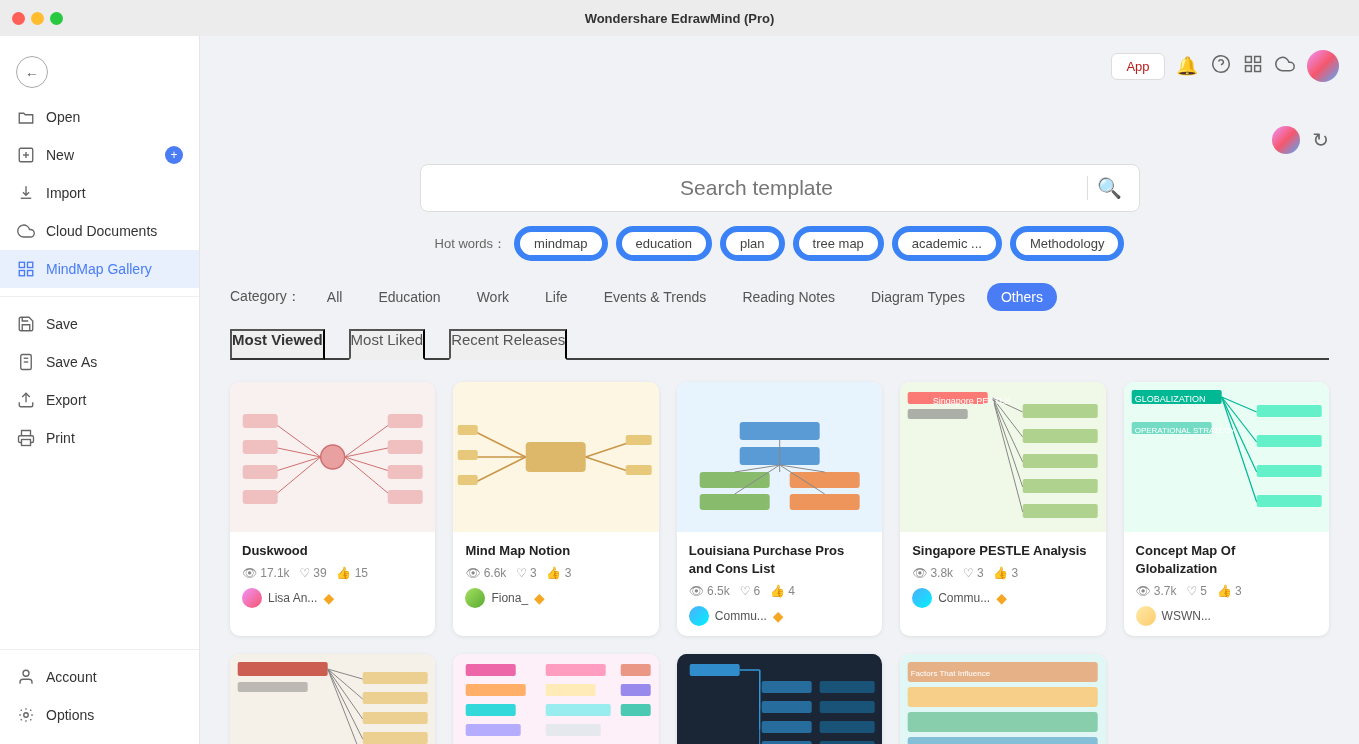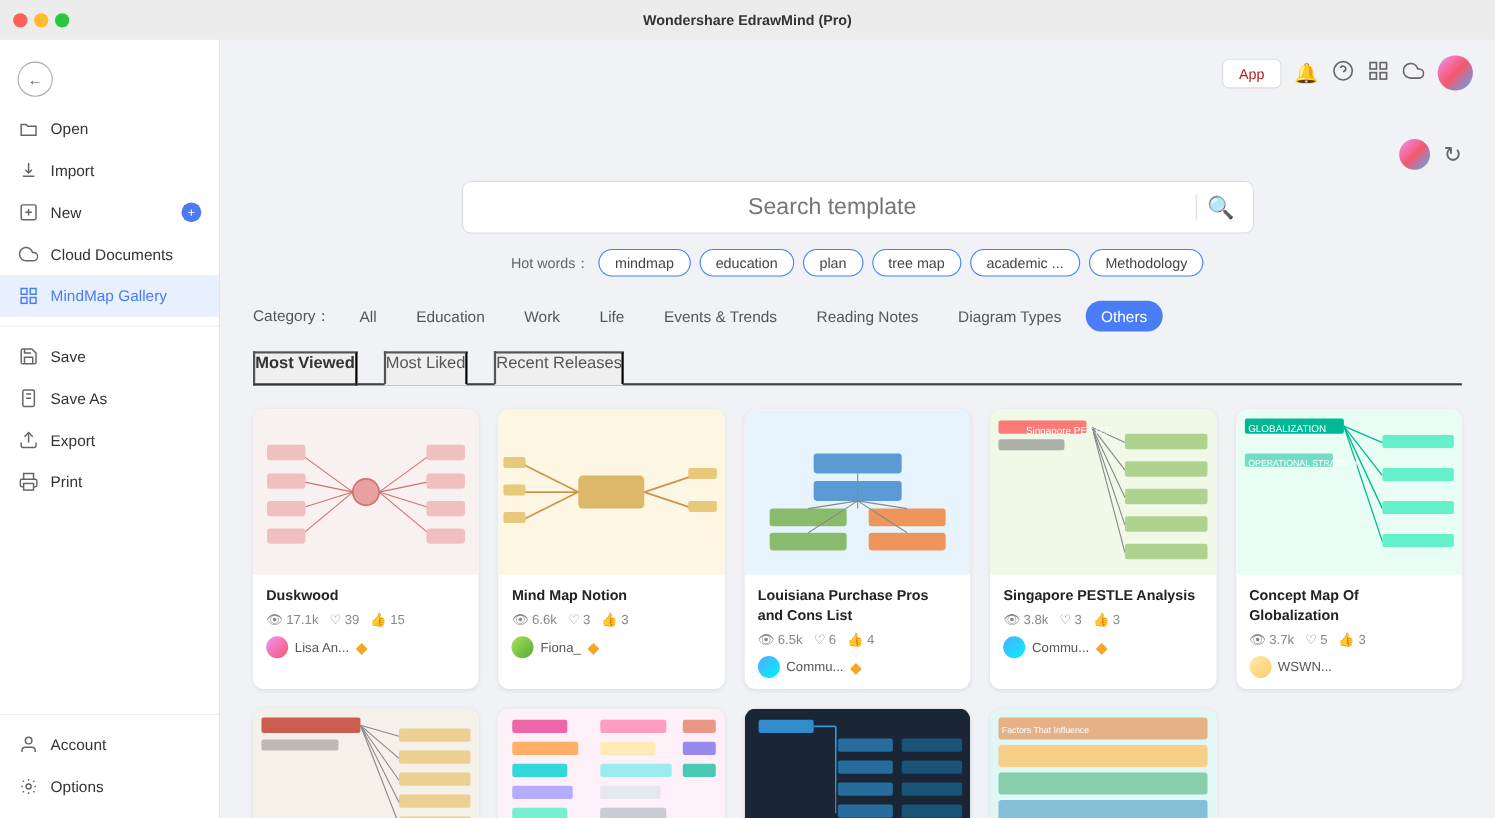--- a/index.html
+++ b/index.html
@@ -44,21 +44,21 @@
     
     .search-section { margin-top: 70px; }
     .search-bar { display: flex; align-items: center; background: #fff; border: 1px solid #ddd; border-radius: 8px; padding: 0 16px; height: 48px; width: 100%; max-width: 720px; margin: 0 auto; }
     .search-input { flex: 1; border: none; outline: none; font-size: 21px; color: #666; text-align: center; }
     .search-divider { width: 1px; height: 24px; background: #ddd; margin: 0 10px; }
     .search-icon { font-size: 20px; color: #555; cursor: pointer; }
 
     
     .hot-words { display: flex; align-items: center; gap: 8px; margin-top: 14px; justify-content: center; flex-wrap: wrap; }
     .hot-label { font-size: 13px; color: #666; }
-    .hot-tag { background: #fff; border: 1px solid #3b82f6; border-radius: 20px; padding: 4px 14px; font-size: 13px; color: #444; cursor: pointer; }
+    .hot-tag { background: #fff; border: 6px solid #3b82f6; border-radius: 20px; padding: 4px 14px; font-size: 13px; color: #444; cursor: pointer; }
 
     
     .category-row { display: flex; align-items: center; gap: 8px; margin-top: 22px; flex-wrap: wrap; }
     .cat-label { font-size: 14px; color: #555; font-weight: 500; margin-right: 4px; }
     .cat-btn { border: none; background: transparent; padding: 6px 14px; border-radius: 6px; font-size: 14px; color: #555; cursor: pointer; }
     .cat-btn.active { background: #4a7cf6; color: #fff; border-radius: 20px; }
 
     
     .tabs-row { display: flex; gap: 24px; margin-top: 18px; border-bottom: 2px solid #404040; padding-bottom: 0; }
     .tab-btn { font-size: 15px; color: #555; cursor: pointer; padding-bottom: 10px; border-bottom: 2px solid transparent; margin-bottom: -2px; }
@@ -111,37 +111,37 @@
         <svg width="18" height="18" viewBox="0 0 24 24" fill="none" stroke="#666" stroke-width="1.8">
             <path d="M3 7h6l2 2h10v11H3z"></path>
           </svg>
       </span>
       <span>Open</span>
     </div>
 
     <div class="sidebar-item">
       <span class="sidebar-icon">
         <svg width="18" height="18" viewBox="0 0 24 24" fill="none" stroke="#666" stroke-width="1.8">
-            <path d="M12 3v12m-4-4l4 4 4-4"></path>
-            <path d="M5 19h14"></path>
-          </svg>
-      </span>
-      <span>Import</span>
-    </div>
-
-    <div class="sidebar-item">
-      <span class="sidebar-icon">
-        <svg width="18" height="18" viewBox="0 0 24 24" fill="none" stroke="#666" stroke-width="1.8">
             <rect x="3" y="3" width="18" height="18" rx="2"></rect>
             <line x1="12" y1="8" x2="12" y2="16"></line>
             <line x1="8" y1="12" x2="16" y2="12"></line>
           </svg>
       </span>
       <span>New</span>
       <div class="new-btn-icon" style="margin-left: auto;">+</div>
+    </div>
+
+    <div class="sidebar-item">
+      <span class="sidebar-icon">
+        <svg width="18" height="18" viewBox="0 0 24 24" fill="none" stroke="#666" stroke-width="1.8">
+            <path d="M12 3v12m-4-4l4 4 4-4"></path>
+            <path d="M5 19h14"></path>
+          </svg>
+      </span>
+      <span>Import</span>
     </div>
 
     <div class="sidebar-item">
       <span class="sidebar-icon">
         <svg width="18" height="18" viewBox="0 0 24 24" fill="none" stroke="#666" stroke-width="1.8">
             <path d="M18 10h-1.26A8 8 0 1 0 9 20h9a5 5 0 0 0 0-10z"></path>
           </svg>
       </span>
       <span>Cloud Documents</span>
     </div>

